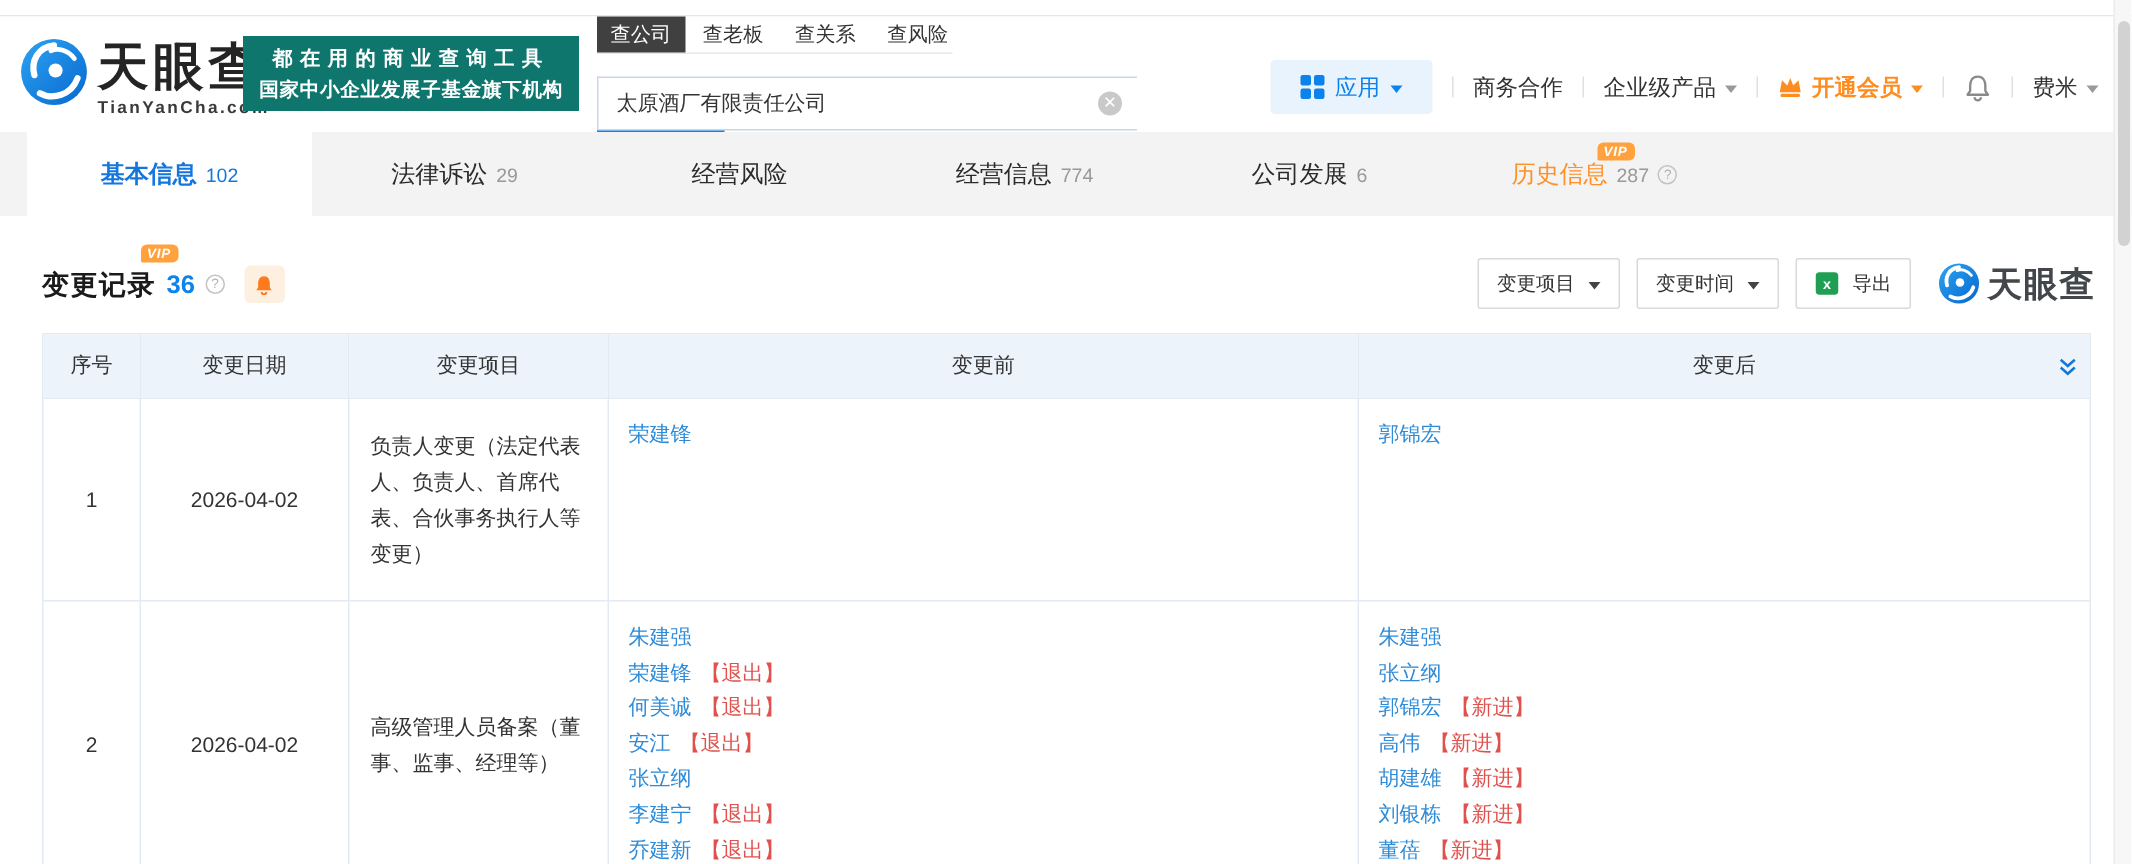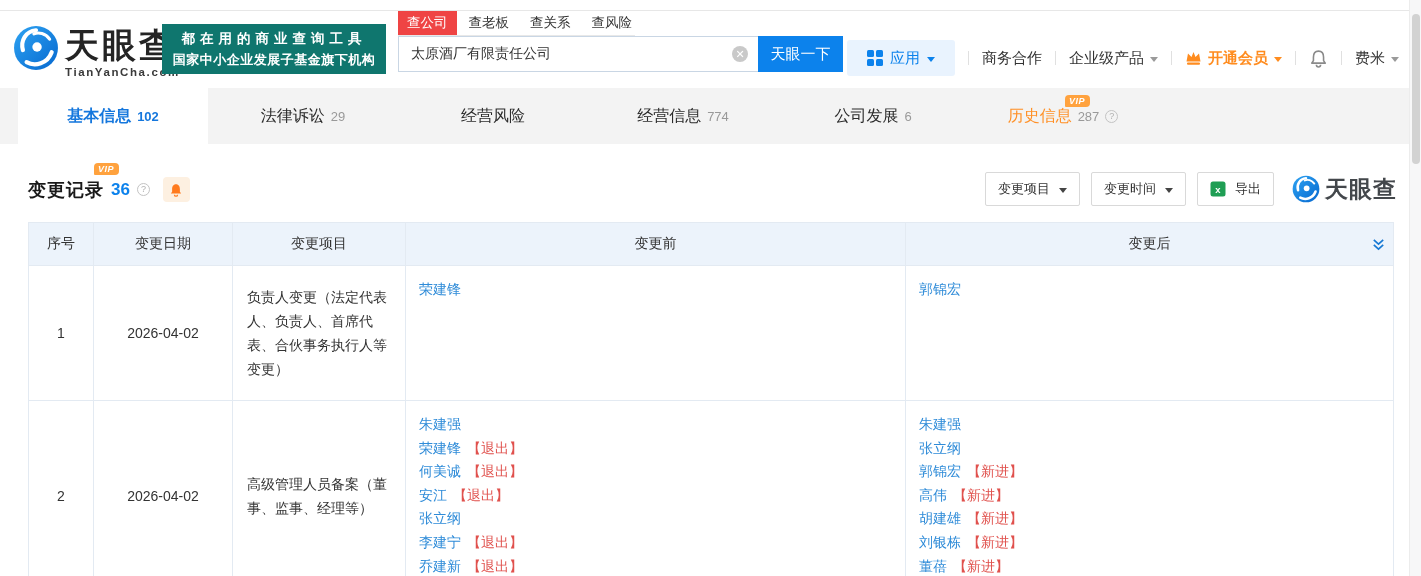--- a/index.html
+++ b/index.html
@@ -16,22 +16,22 @@
   .logo-cn { font-size:34px; font-weight:bold; color:#242424; letter-spacing:3px; line-height:40px; }
   .logo-en { font-size:11.5px; color:#3a3a3a; letter-spacing:1.6px; font-weight:bold; margin-top:1px; }
   .slogan { position:absolute; left:162px; top:13px; width:224px; height:50px; background:#0f766e; color:#fff;
             display:flex; flex-direction:column; justify-content:center; align-items:center; }
   .slogan .l1 { font-size:13.5px; font-weight:bold; letter-spacing:5px; line-height:21px; white-space:nowrap; }
   .slogan .l2 { font-size:13px; font-weight:bold; letter-spacing:0.5px; line-height:21px; white-space:nowrap; }
 
   .search { position:absolute; left:398px; top:5px; }
   .search-tabs { display:flex; align-items:flex-end; width:237px; border-bottom:1px solid #e8e8e8; height:20px; }
   .stab { font-size:13.5px; color:#333; margin-right:21px; padding-bottom:3px; cursor:pointer; white-space:nowrap; }
-  .stab.active { background:#ef4444; color:#fff; padding:3px 9px; margin-right:12px; }
-  .search-row { display:flex; margin-top:0px; position:relative; }
+  .stab.active { background:#404040; color:#fff; padding:3px 9px; margin-right:12px; }
+  .search-row { display:flex; margin-top:15px; position:relative;flex-direction:column; }
   .search-input { width:360px; height:36px; border:1px solid #c9d6e4; border-right:none; font-size:14px;
                   padding:0 34px 0 12px; color:#333; outline:none;
                   font-family:"Liberation Sans","DejaVu Sans",sans-serif; }
   .clear-ic { position:absolute; left:334px; top:10px; width:16px; height:16px; border-radius:50%;
               background:#c9c9c9; color:#fff; font-size:11px; line-height:16px; text-align:center; cursor:pointer; }
   .search-btn { width:85px; height:36px; background:#0c82ec; color:#fff; border:none; font-size:15px;
                 cursor:pointer; font-family:"Liberation Sans","DejaVu Sans",sans-serif; }
 
   .top-nav { position:absolute; right:22px; top:29px; height:36px; display:flex; align-items:center; }
   .nav-sep { width:1px; height:14px; background:#e0e0e0; margin:0 13px; }
@@ -43,21 +43,21 @@
            border-right:4.5px solid transparent; border-top:5.5px solid currentColor; margin-top:2px; }
   .caret.gray { color:#9a9a9a; border-top-width:5px; }
 
   
   .tabbar { position:absolute; top:88px; left:0; width:1421px; height:56px; background:#f3f3f3;
             display:flex; padding-left:18px; }
   .tab { width:190px; display:flex; align-items:center; justify-content:center; gap:6px; font-size:16px;
          color:#2b2b2b; cursor:pointer; position:relative; }
   .tab .count { font-size:13px; color:#999; }
   .tab.active { background:#fff; color:#1577dd; font-weight:bold; }
-  .tab.active .count { color:#1577dd; font-weight:bold; }
+  .tab.active .count { color:#1577dd; font-weight:normal; }
   .tab.vip-tab { color:#ff9026; }
   .tab .vip-badge { position:absolute; top:7px; left:97px; }
   .vip-badge { background:#ffa23e; color:#fff; font-size:9px; font-weight:bold; font-style:italic;
                padding:1px 5px 1px 4px; border-radius:4px 4px 4px 1px; letter-spacing:0.5px; }
   .help-ic { display:inline-block; width:13px; height:13px; border:1px solid #c3c3c3; border-radius:50%;
              color:#b0b0b0; font-size:9px; line-height:11px; text-align:center; font-weight:normal; }
 
   
   .section-head { position:absolute; top:163px; left:28px; width:1369px; height:46px; }
   .sec-left { position:absolute; left:0; top:14px; display:flex; align-items:center; }

